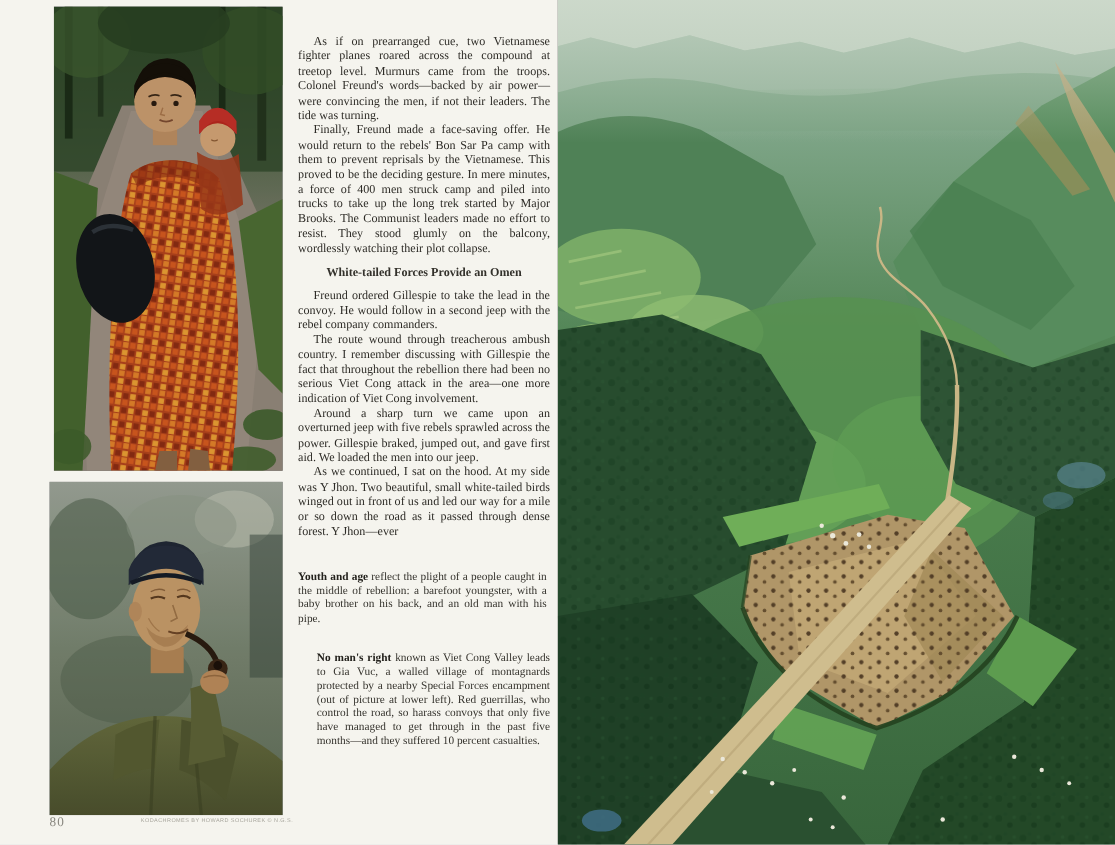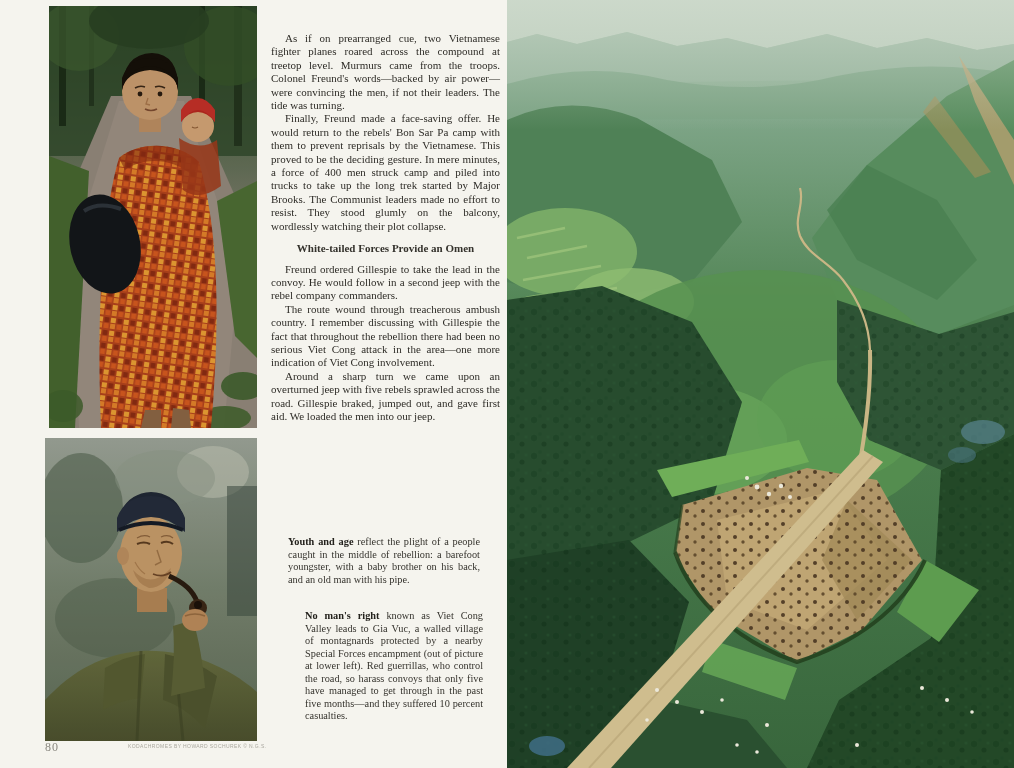--- a/index.html
+++ b/index.html
@@ -21,21 +21,21 @@
   }
   #body-column p{margin:0;text-indent:14px;}
   #body-column h3{
     margin:9px 0 7px 0;text-align:center;
     font-size:11px;font-weight:bold;color:#33312b;
   }
   .caption{
     position:absolute;
     font-size:10.3px;line-height:12.5px;text-align:justify;color:#35332d;
   }
-  .caption p{margin:17px;font-family:Liberation Serif, serif;}
+  .caption p{margin:0;font-family:Liberation Serif, serif;}
   .caption p + p{text-indent:12px;}
   .caption b{font-weight:bold;color:#23211c;}
   #caption-youth{left:271px;top:519px;width:226px;}
   #caption-nomansland{left:288px;top:593px;width:212px;}
 
   #page-number{
     position:absolute;left:45px;top:740px;
     font-size:12px;color:#8a8880;letter-spacing:1px;
   }
   #photo-credit{
@@ -273,21 +273,22 @@
       <rect x="0" y="0" width="507" height="130" fill="url(#haze)"></rect>
     </svg>
   </div>
 
   <div id="body-column">
     <p>As if on prearranged cue, two Vietnamese fighter planes roared across the compound at treetop level. Murmurs came from the troops. Colonel Freund's words—backed by air power—were convincing the men, if not their leaders. The tide was turning.</p>
     <p>Finally, Freund made a face-saving offer. He would return to the rebels' Bon Sar Pa camp with them to prevent reprisals by the Vietnamese. This proved to be the deciding gesture. In mere minutes, a force of 400 men struck camp and piled into trucks to take up the long trek started by Major Brooks. The Communist leaders made no effort to resist. They stood glumly on the balcony, wordlessly watching their plot collapse.</p>
     <h3>White-tailed Forces Provide an Omen</h3>
     <p>Freund ordered Gillespie to take the lead in the convoy. He would follow in a second jeep with the rebel company commanders.</p>
     <p>The route wound through treacherous ambush country. I remember discussing with Gillespie the fact that throughout the rebellion there had been no serious Viet Cong attack in the area—one more indication of Viet Cong involvement.</p>
-    <p>Around a sharp turn we came upon an overturned jeep with five rebels sprawled across the road. Gillespie braked, jumped out, and gave first aid. We loaded the men into our jeep.</p>
+    <p>Around a sharp turn we came upon an overturned jeep with five rebels sprawled across the power. Gillespie braked, jumped out, and gave first aid. We loaded the men into our jeep.</p>
+    <p>As we continued, I sat on the hood. At my side was Y Jhon. Two beautiful, small white-tailed birds winged out in front of us and led our way for a mile or so down the road as it passed through dense forest. Y Jhon—ever</p>
   </div>
 
   <div id="caption-youth" class="caption">
     <p><b>Youth and age</b><span> reflect the plight of a people caught in the middle of rebellion: a barefoot youngster, with a baby brother on his back, and an old man with his pipe.</span></p>
   </div>
 
   <div id="caption-nomansland" class="caption">
     <p><b>No man's right</b><span> known as Viet Cong Valley leads to Gia Vuc, a walled village of montagnards protected by a nearby Special Forces encampment (out of picture at lower left). Red guerrillas, who control the road, so harass convoys that only five have managed to get through in the past five months—and they suffered 10 percent casualties.</span></p>
   </div>
 

